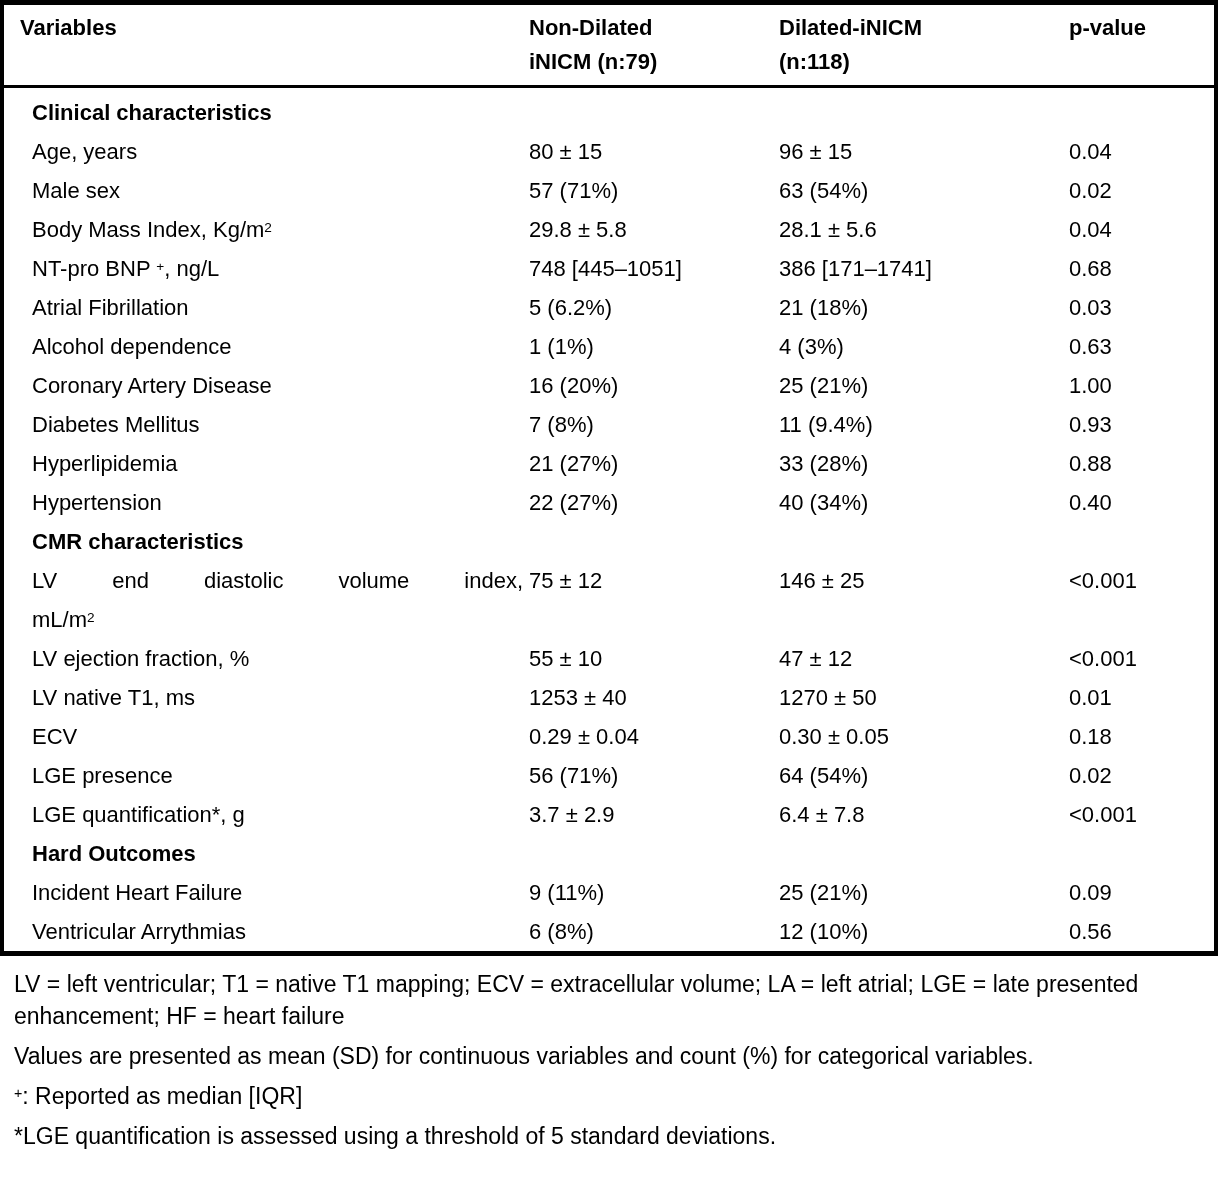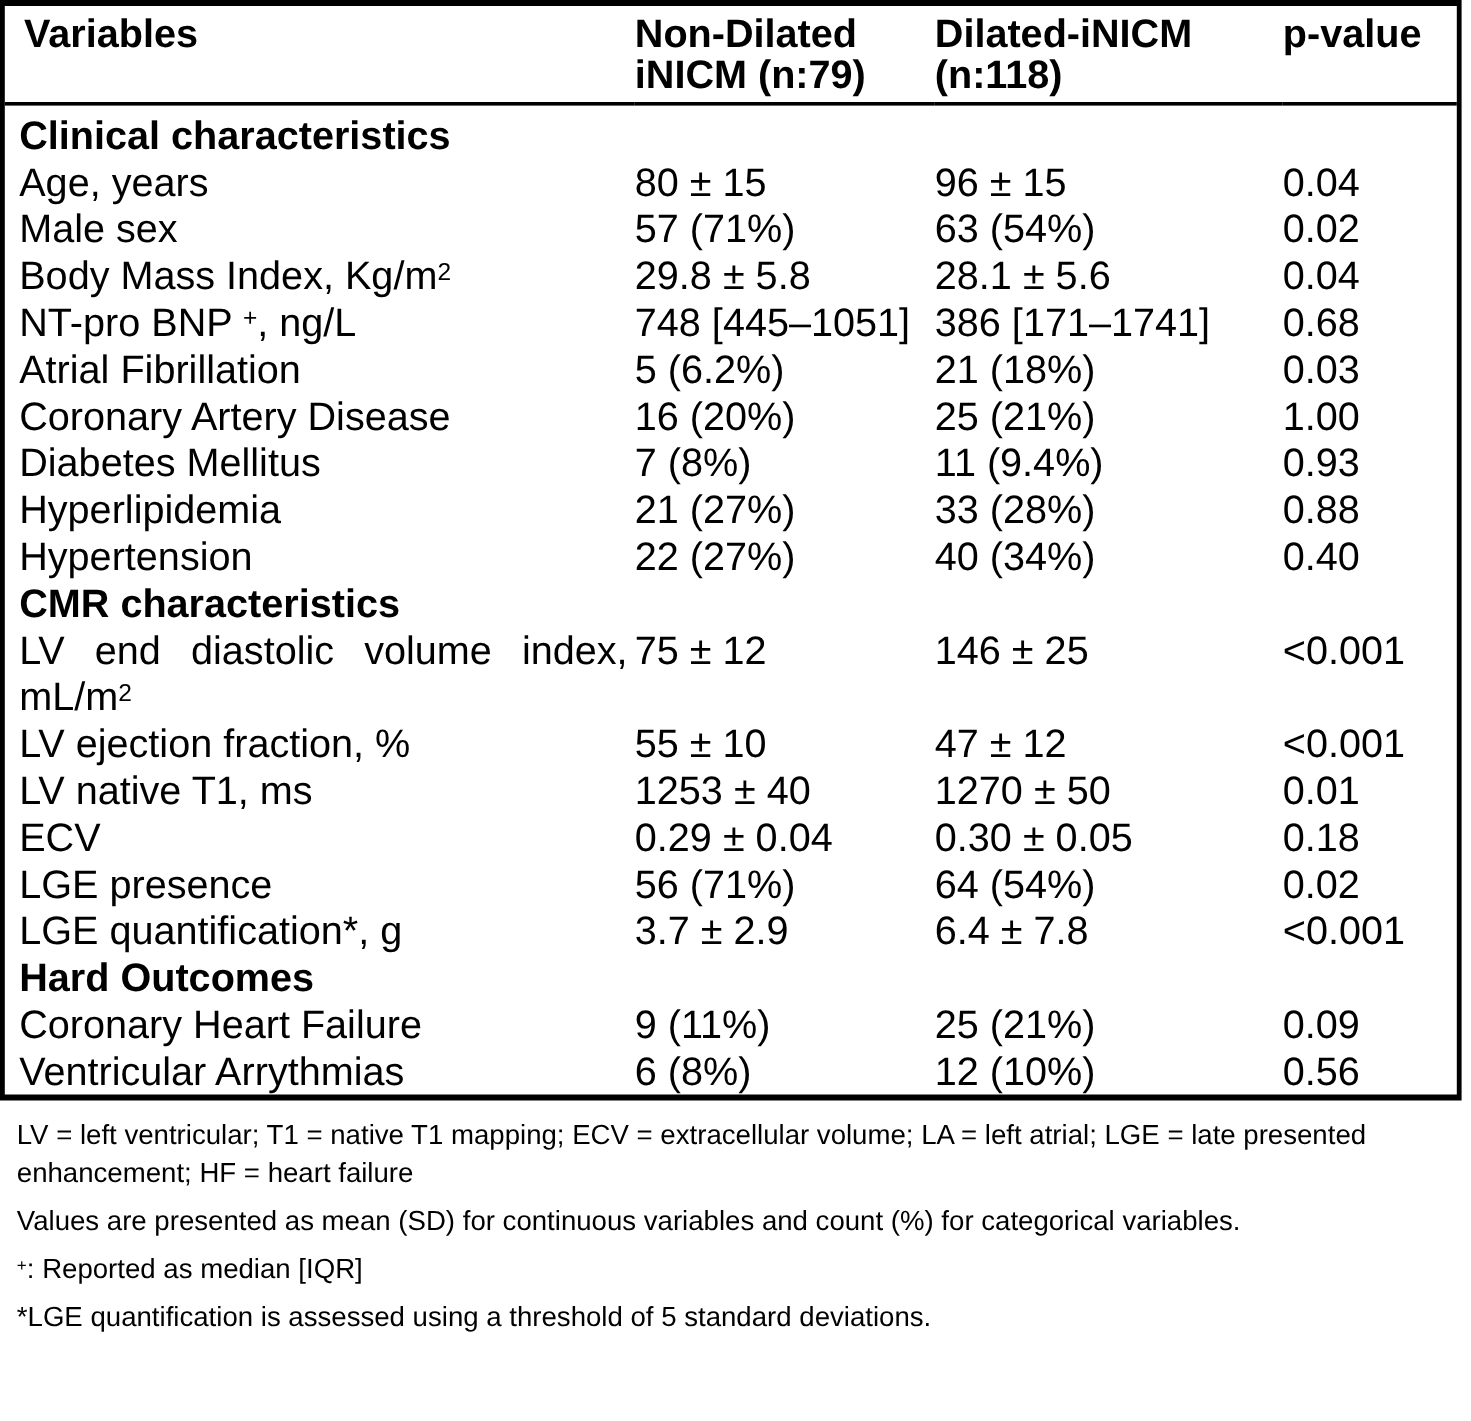--- a/index.html
+++ b/index.html
@@ -19,21 +19,21 @@
     border: 4px solid #000000;
     border-top-width: 5px;
     border-bottom-width: 5px;
     width: 1210px;
     margin: 0;
   }
   table.main {
     width: 100%;
     border-collapse: collapse;
     table-layout: fixed;
-    font-size: 33px;
+    font-size: 22px;
   }
   table.main col.c-var { width: 525px; }
   table.main col.c-v1  { width: 250px; }
   table.main col.c-v2  { width: 290px; }
   table.main col.c-p   { width: auto; }
 
   thead th {
     text-align: left;
     font-weight: bold;
     vertical-align: top;
@@ -43,21 +43,21 @@
   }
   thead th.first { padding-left: 16px; }
 
   tbody td {
     vertical-align: top;
     line-height: 39px;
     padding: 0;
     overflow: hidden;
     white-space: normal;
   }
-  tbody td.first { padding-left: 12px; }
+  tbody td.first { padding-left: 28px; }
   tbody tr.section-row td {
     font-weight: bold;
   }
   tbody tr.pad-top td { padding-top: 5px; }
 
   sup {
     font-size: 0.62em;
     line-height: 0;
     position: relative;
     top: -0.4em;
@@ -144,20 +144,26 @@
           <td>0.68</td>
         </tr>
 
         <tr>
           <td class="first">Atrial Fibrillation</td>
           <td>5 (6.2%)</td>
           <td>21 (18%)</td>
           <td>0.03</td>
         </tr>
 
+        <tr>
+          <td class="first">Alcohol dependence</td>
+          <td>1 (1%)</td>
+          <td>4 (3%)</td>
+          <td>0.63</td>
+        </tr>
 
         <tr>
           <td class="first">Coronary Artery Disease</td>
           <td>16 (20%)</td>
           <td>25 (21%)</td>
           <td>1.00</td>
         </tr>
 
         <tr>
           <td class="first">Diabetes Mellitus</td>
@@ -228,21 +234,21 @@
           <td>3.7 ± 2.9</td>
           <td>6.4 ± 7.8</td>
           <td>&lt;0.001</td>
         </tr>
 
         <tr class="section-row">
           <td class="first" colspan="4">Hard Outcomes</td>
         </tr>
 
         <tr>
-          <td class="first">Coronary Heart Failure</td>
+          <td class="first">Incident Heart Failure</td>
           <td>9 (11%)</td>
           <td>25 (21%)</td>
           <td>0.09</td>
         </tr>
 
         <tr>
           <td class="first">Ventricular Arrythmias</td>
           <td>6 (8%)</td>
           <td>12 (10%)</td>
           <td>0.56</td>

